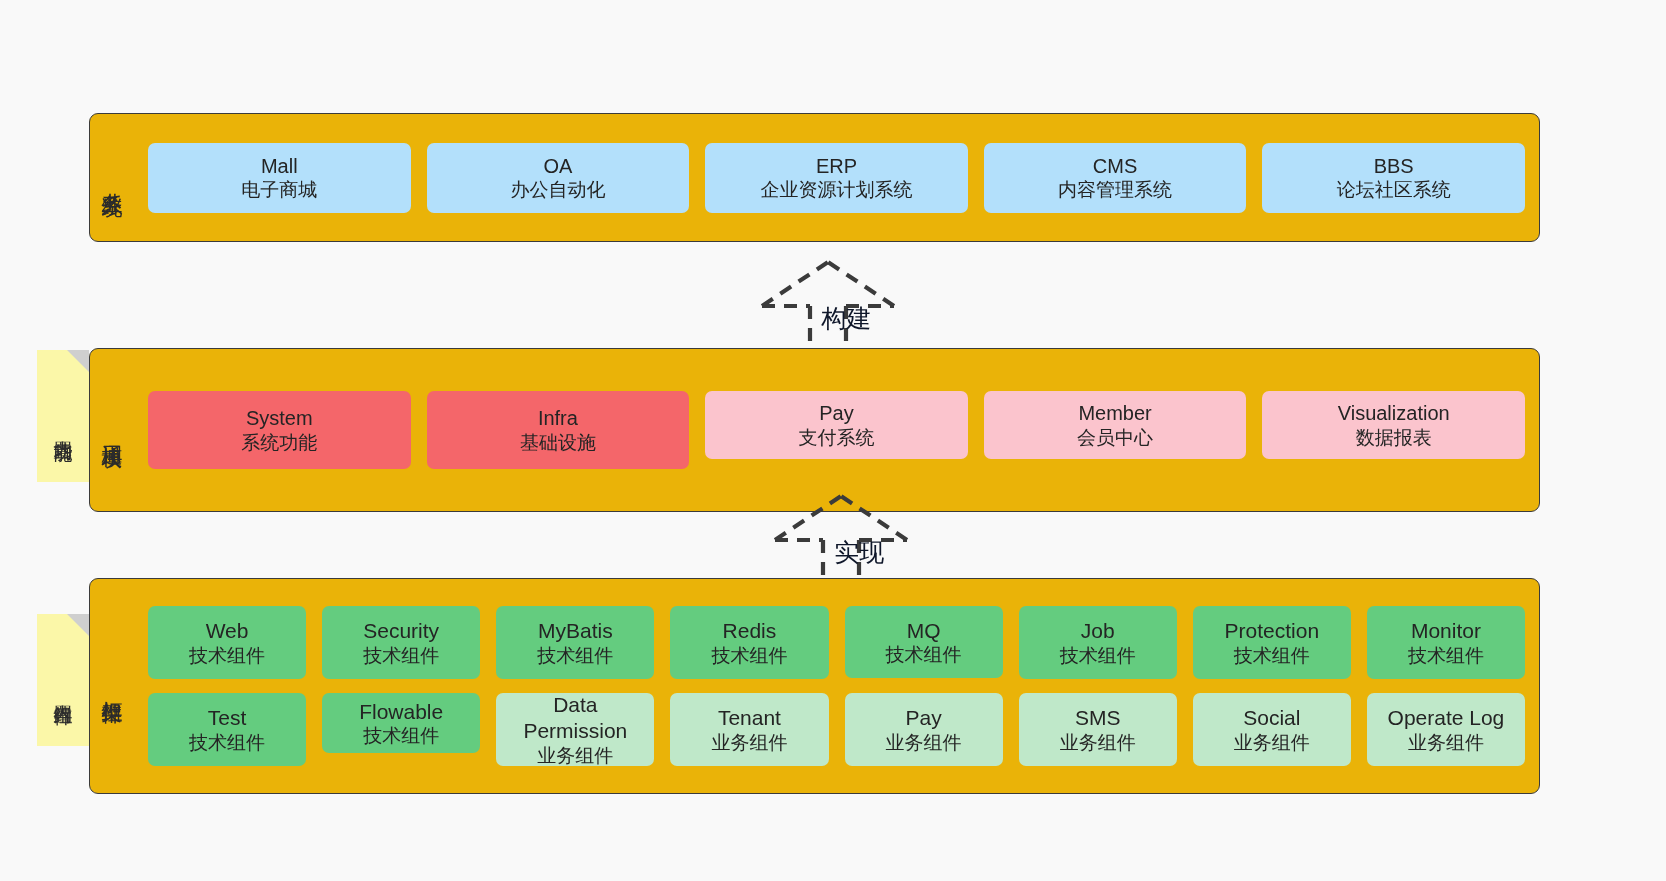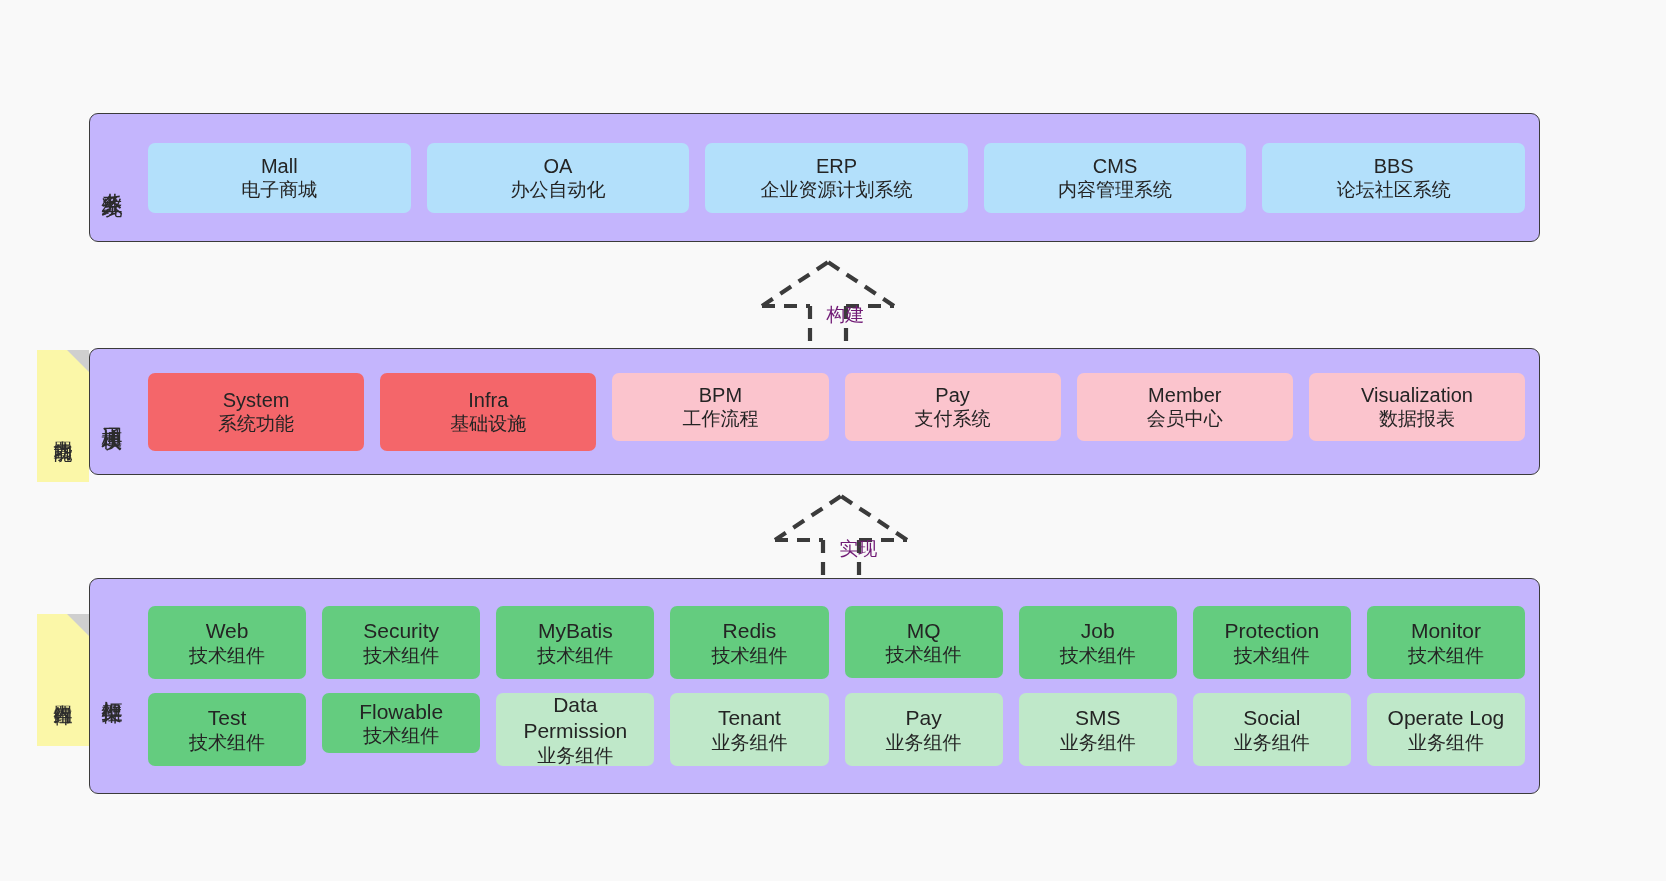--- a/index.html
+++ b/index.html
@@ -12,21 +12,21 @@
     position: relative;
     width: 1666px;
     height: 881px;
     background: #f9f9f9;
     overflow: hidden;
   }
 
   
   .layer {
     position: absolute;
-    background: #c4b5fd;
+    background: #eab308;
     border: 1.6px solid #3b3b3b;
     border-radius: 9px;
     display: flex;
     align-items: stretch;
   }
   .layer-title {
     flex: 0 0 auto;
     width: 44px;
     display: flex;
     align-items: center;
@@ -109,22 +109,22 @@
     position: absolute;
     width: 160px;
     height: 96px;
   }
   .arrow svg { display: block; overflow: visible; }
   .arrow-label {
     position: absolute;
     left: 50%;
     top: 44px;
     transform: translateX(-42%);
-    font-size: 19px;
-    color: #701a75;
+    font-size: 25px;
+    color: #0f172a;
     background: transparent;
     padding: 0 2px;
     white-space: nowrap;
     user-select: none;
   }
 </style>
 </head>
 <body>
 
 <div id="canvas">
@@ -168,35 +168,31 @@
         <path d="M 84 48 L 84 96"></path>
       </g>
     </svg>
     <span class="arrow-label">构建</span>
   </div>
 
   <div class="note" style="left:37px; top:350px; height:132px;">
     <span class="fold"></span>
     <span>内置功能</span>
   </div>
-  <div class="layer" id="layer-common" style="left:89px; top:348px; width:1451px; height:127px;">
+  <div class="layer" id="layer-common" style="left:89px; top:348px; width:1451px; height:164px;">
     <div class="layer-title">通用模块</div>
     <div class="layer-body">
       <div class="row">
         <div class="cell red" style="height:78px">
           <span class="t1">System</span>
           <span class="t2">系统功能</span>
         </div>
         <div class="cell red" style="height:78px">
           <span class="t1">Infra</span>
           <span class="t2">基础设施</span>
-        </div>
-        <div class="cell pinkl" style="height:68px">
-          <span class="t1">BPM</span>
-          <span class="t2">工作流程</span>
         </div>
         <div class="cell pinkl" style="height:68px">
           <span class="t1">Pay</span>
           <span class="t2">支付系统</span>
         </div>
         <div class="cell pinkl" style="height:68px">
           <span class="t1">Member</span>
           <span class="t2">会员中心</span>
         </div>
         <div class="cell pinkl" style="height:68px">

